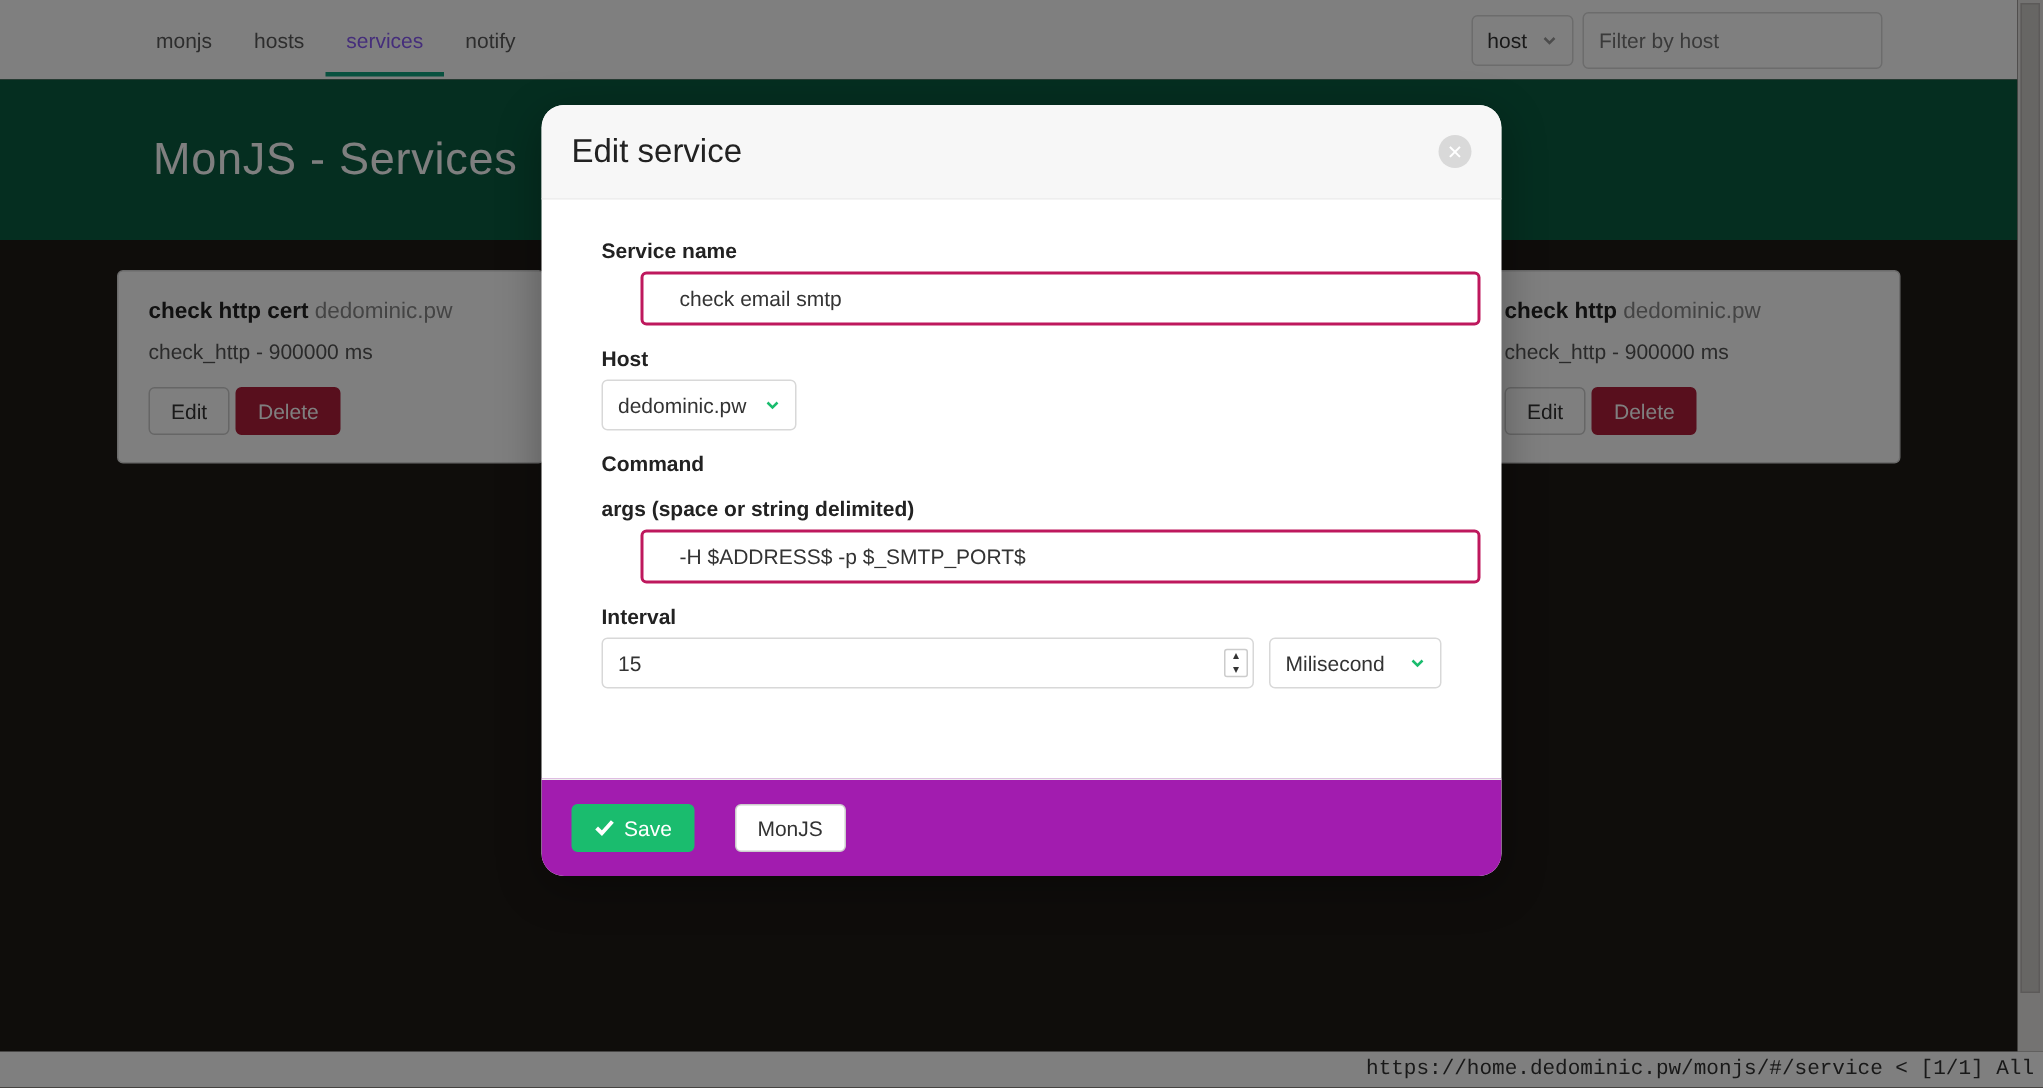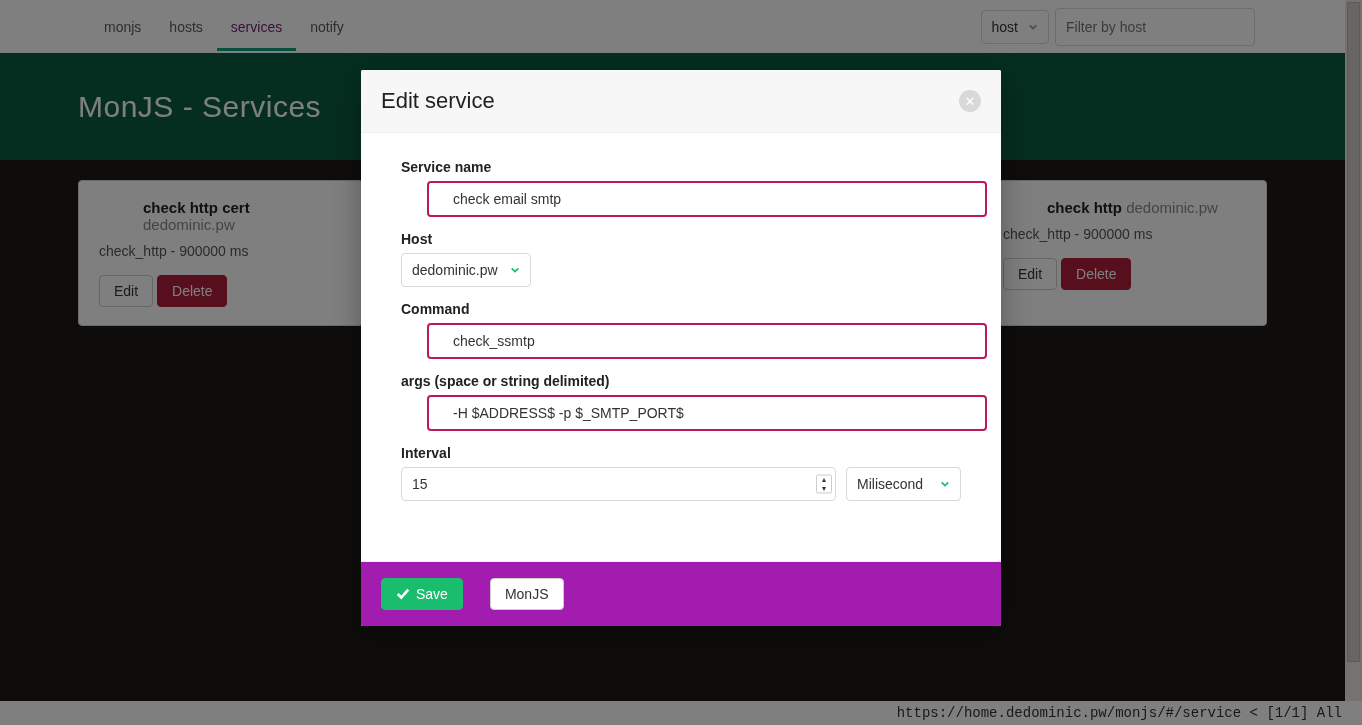--- a/index.html
+++ b/index.html
@@ -28,21 +28,21 @@
     padding: 0 90px 0 90px;
   }
   .nav { display:flex; gap: 0; }
   .nav-item {
     padding: 16px 14px;
     color: #5a5a5a;
     font-size: 14px;
     cursor: pointer;
   }
   .nav-item.active {
-    color: #701a75;
+    color: #8b5cf6;
     border-bottom: 3px solid #10a37f;
     padding-bottom: 13px;
   }
   .right-controls { margin-left:auto; display:flex; gap:6px; align-items:center; }
   .select-box {
     border: 1px solid #d8d8d8;
     border-radius: 4px;
     background:#fff;
     height: 34px;
     padding: 6px 30px 6px 10px;
@@ -56,45 +56,45 @@
     position:absolute; right:10px; top:50%; transform:translateY(-50%);
     width:10px; height:10px; pointer-events:none;
   }
   .filter-input {
     border:1px solid #d8d8d8; border-radius:4px; height:34px;
     padding:18px 10px; font-size:14px; width:200px; color:#404040;
   }
   .hero {
     height: 107px;
     background: #0a5c41;
-    display:flex; align-items:center; padding-left:78px;
+    display:flex; align-items:center; padding-left:102px;
   }
   .hero h1 { color:#fff; font-weight:400; font-size:30px; letter-spacing:0.5px; }
   .content { padding: 20px 78px; display:flex; gap:20px; }
   .card {
     border:1px solid #d6d6d6; border-radius:4px; background:#fff;
     padding:18px 20px; width:285px;
   }
   .card-spacer { flex:1; }
-  .card-title { font-size:15px; color:#222; margin-bottom:10px;margin-left:44px; }
+  .card-title { font-size:15px; color:#222; margin-bottom:10px; }
   .card-title .muted { color:#888; font-weight:400; }
   .card-sub { color:#555; font-size:14px; margin-bottom:16px; }
   .btn {
     display:inline-flex; align-items:center; gap:6px;
     border:1px solid #ccc; border-radius:4px; background:#fff;
     padding:7px 14px; font-size:14px; cursor:pointer; color:#333;
   }
   .btn-danger { background:#b01e3a; border-color:#b01e3a; color:#fff; }
   .btn-primary { background:#1abc6e; border-color:#1abc6e; color:#fff; }
 
   
   .modal {
     position:absolute; z-index:10;
     left:50%; top:70px; transform:translateX(-50%);
-    width:640px; background:#fff; border-radius:2px;
+    width:640px; background:#fff; border-radius:15px;
     box-shadow:0 8px 30px rgba(0,0,0,0.3);
     overflow:hidden;
   }
   .modal-header {
     padding:18px 20px; border-bottom:1px solid #eee;
     display:flex; align-items:center; justify-content:space-between;
     background:#f7f7f7;
   }
   .modal-header h2 { font-size:22px; font-weight:400; color:#222; }
   .close-btn {
@@ -131,21 +131,21 @@
 
   
   .scrollbar {
     position:absolute; top:0; right:0; width:17px; bottom:24px;
     background:#e9e6e4;
   }
   .scrollbar-thumb { position:absolute; left:2px; right:2px; top:2px; height:660px; background:#cfccc9; border:1px solid #b8b5b2; }
   .statusbar {
     position:absolute; left:0; right:0; bottom:0; height:24px;
     background:#fff; display:flex; justify-content:flex-end; align-items:center;
-    padding-right:20px; font-family: "Courier New", monospace; font-size:14px; color:#333;
+    padding-right:6px; font-family: "Courier New", monospace; font-size:14px; color:#333;
   }
 
   .chevron-svg { stroke:#1abc6e; stroke-width:2; fill:none; }
   .chevron-svg.muted { stroke:#999; }
 </style>
 </head>
 <body>
 
 <div class="page">
   <div class="topbar">
@@ -210,21 +210,20 @@
     <div class="select-inline">
       <div class="select-box">
         <span>dedominic.pw</span>
         <svg class="chevron" viewBox="0 0 12 12">
             <polyline class="chevron-svg" points="2,4 6,8 10,4"></polyline>
           </svg>
       </div>
     </div>
 
     <label class="form-label">Command</label>
-    <input class="text-input" value="check_ssmtp" style="">
 
     <label class="form-label">args (space or string delimited)</label>
     <input class="text-input" value="-H $ADDRESS$ -p $_SMTP_PORT$" style="">
 
     <label class="form-label">Interval</label>
     <div class="row">
       <div class="num-wrap">
         <input class="num-input" value="15" style="">
         <div class="spinner">
           <div>▴</div>

